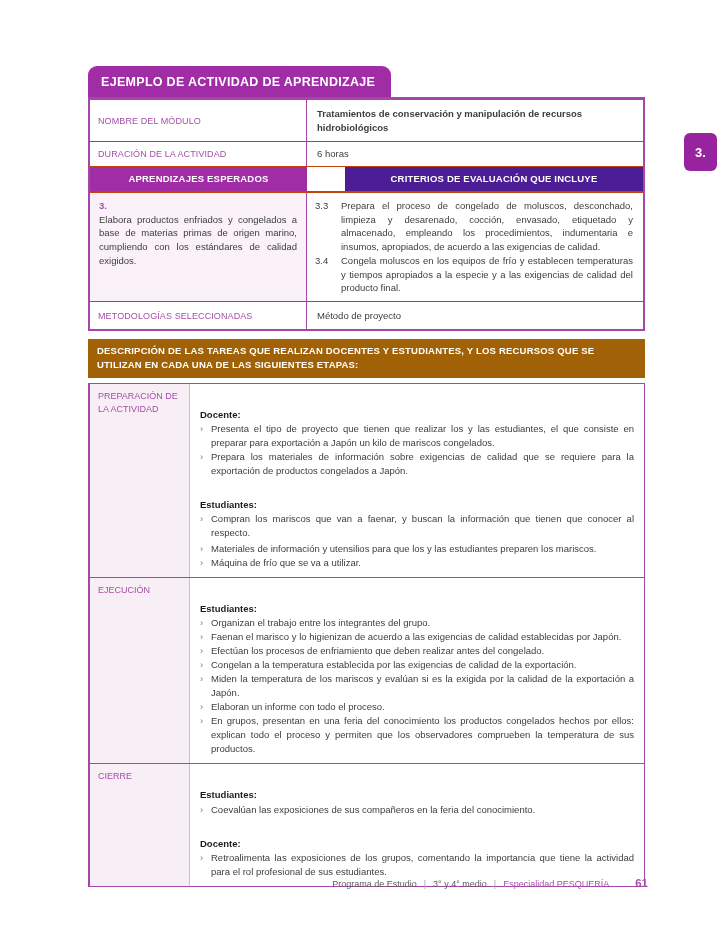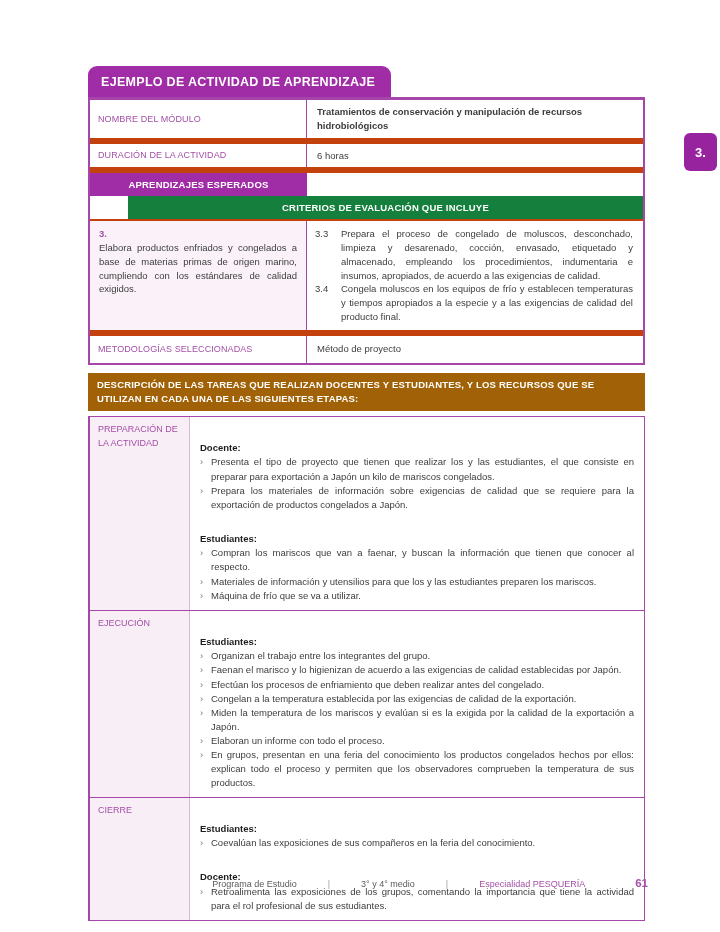--- a/index.html
+++ b/index.html
@@ -23,21 +23,21 @@
     font-size:12.5px;
     letter-spacing:.3px;
     padding:9px 16px 8px 13px;
     border-radius:9px 9px 0 0;
   }
   
   .tbl1 {
     border:2px solid #a646a8;
     border-top-width:3px;
   }
-  .trow { display:flex; border-bottom:6px solid #c2410c; }
+  .trow { display:flex; border-bottom:1px solid #c2410c; }
   .tbl1 .trow:last-child { border-bottom:none; }
   .cell-label {
     width:217px; flex:none;
     padding:4px 8px;
     color:#a44fa8;
     font-size:9px;
     letter-spacing:.1px;
     display:flex; align-items:center;
     border-right:1px solid #a646a8;
     background:#ffffff;
@@ -47,31 +47,31 @@
     padding:5px 10px;
     font-size:9.5px;
     line-height:1.45;
     display:flex; align-items:center;
   }
   .trow.r-modulo { min-height:42px; }
   .trow.r-modulo .cell-value { font-weight:bold; }
   .trow.r-activ { min-height:22px; }
   .trow.r-dur { min-height:22px; }
   
-  .trow.hdr { min-height:26px; border-bottom-width:2px;flex-direction:column; }
+  .trow.hdr { min-height:26px; border-bottom-width:2px; }
   .hdr-left {
     width:217px; flex:none;
     background:#a02ca6; color:#fff;
     font-weight:bold; font-size:9.5px; letter-spacing:.2px;
     display:flex; align-items:center; justify-content:center;
     text-align:center; padding:6px 4px;
   }
   .hdr-right {
     flex:1;
-    background:#15803d; color:#fff;
+    background:#4c1d95; color:#fff;
     font-weight:bold; font-size:9.5px; letter-spacing:.2px;
     display:flex; align-items:center; justify-content:center;
     text-align:center; padding:6px 4px;
     border-left:2px solid #ffffff;
     margin-left:36px;
   }
   
   .trow.body-row { min-height:106px; }
   .obj-cell {
     width:217px; flex:none;
@@ -132,21 +132,20 @@
     border-radius:6px;
     color:#fff; font-weight:bold; font-size:13px;
     display:flex; align-items:center; justify-content:center;
   }
   
   .footer {
     position:absolute; right:72px; top:877px;
     display:flex; align-items:baseline;
     font-size:9px; color:#5a5a5a;
     white-space:nowrap;
-    gap:24px;
   }
   .footer .sep { color:#9d9fa2; margin:0 7px; }
   .footer .specialty { color:#a44fa8; }
   .footer .pageno {
     color:#a44fa8; font-weight:bold; font-size:11.5px; margin-left:26px;
   }
 </style>
 </head>
 <body>
 

